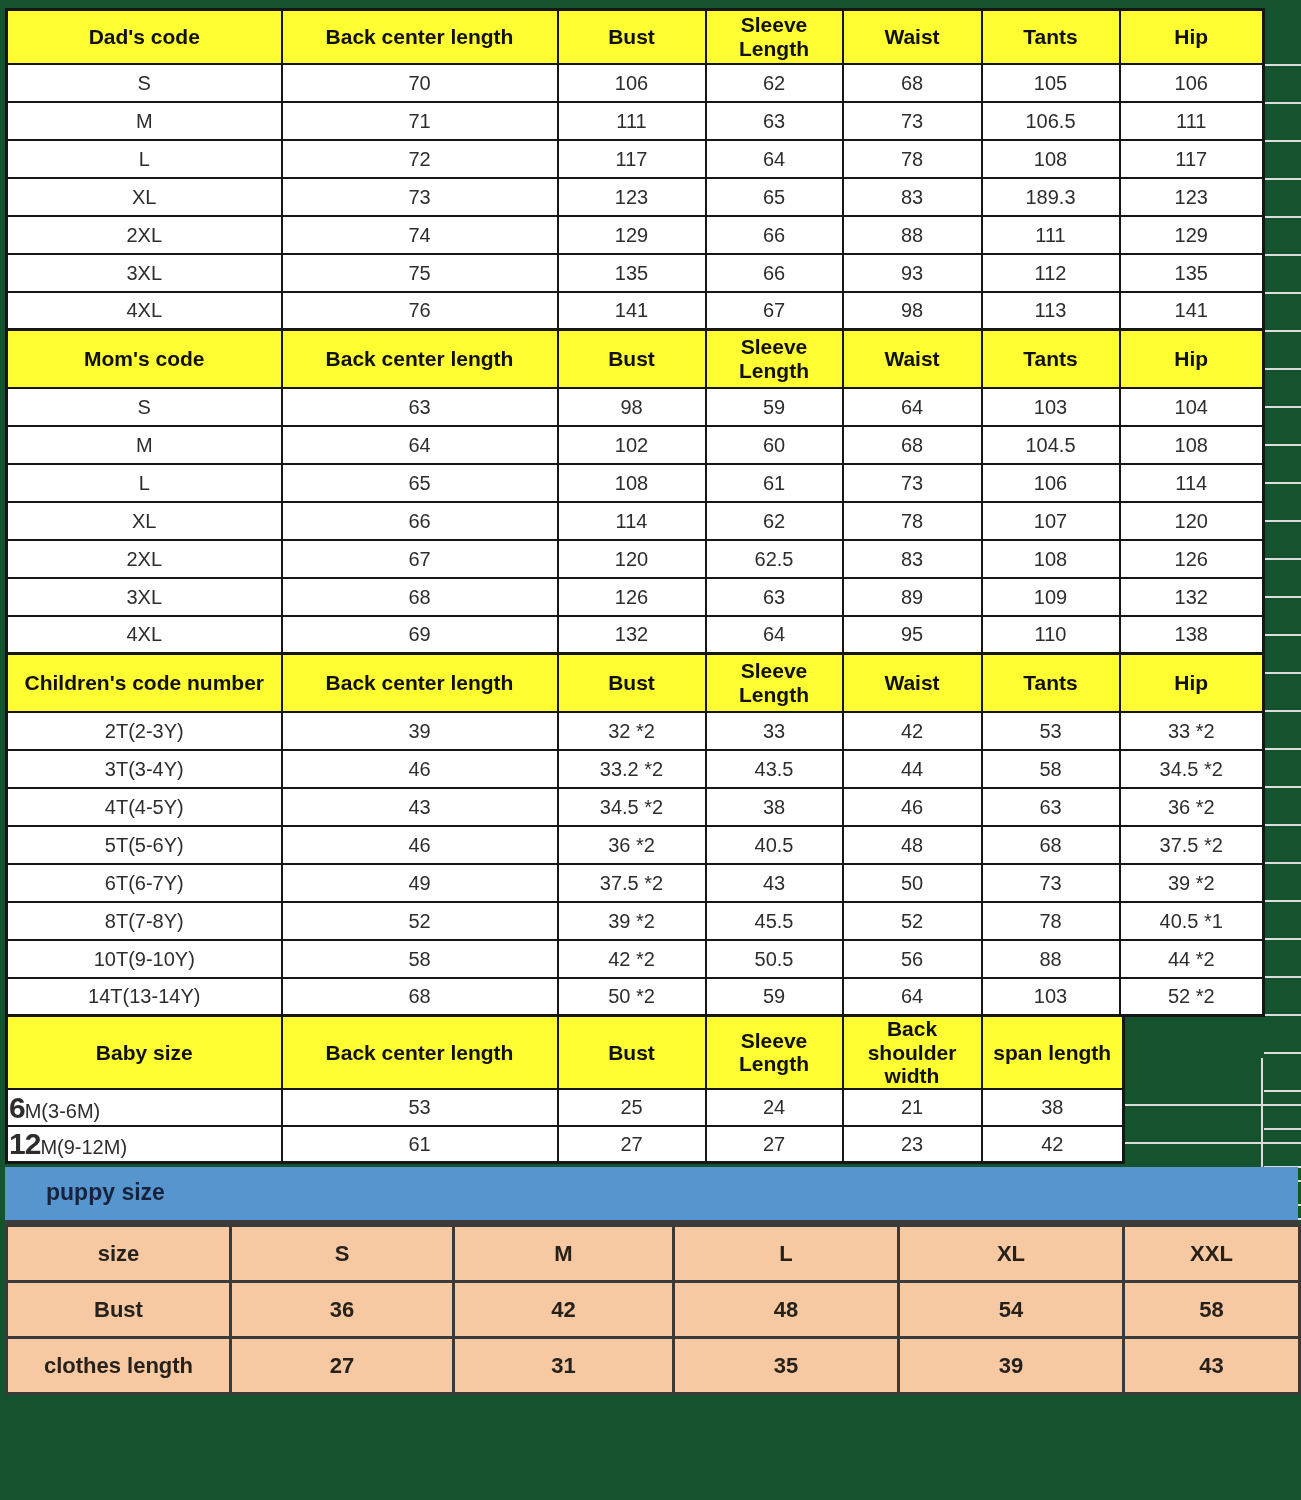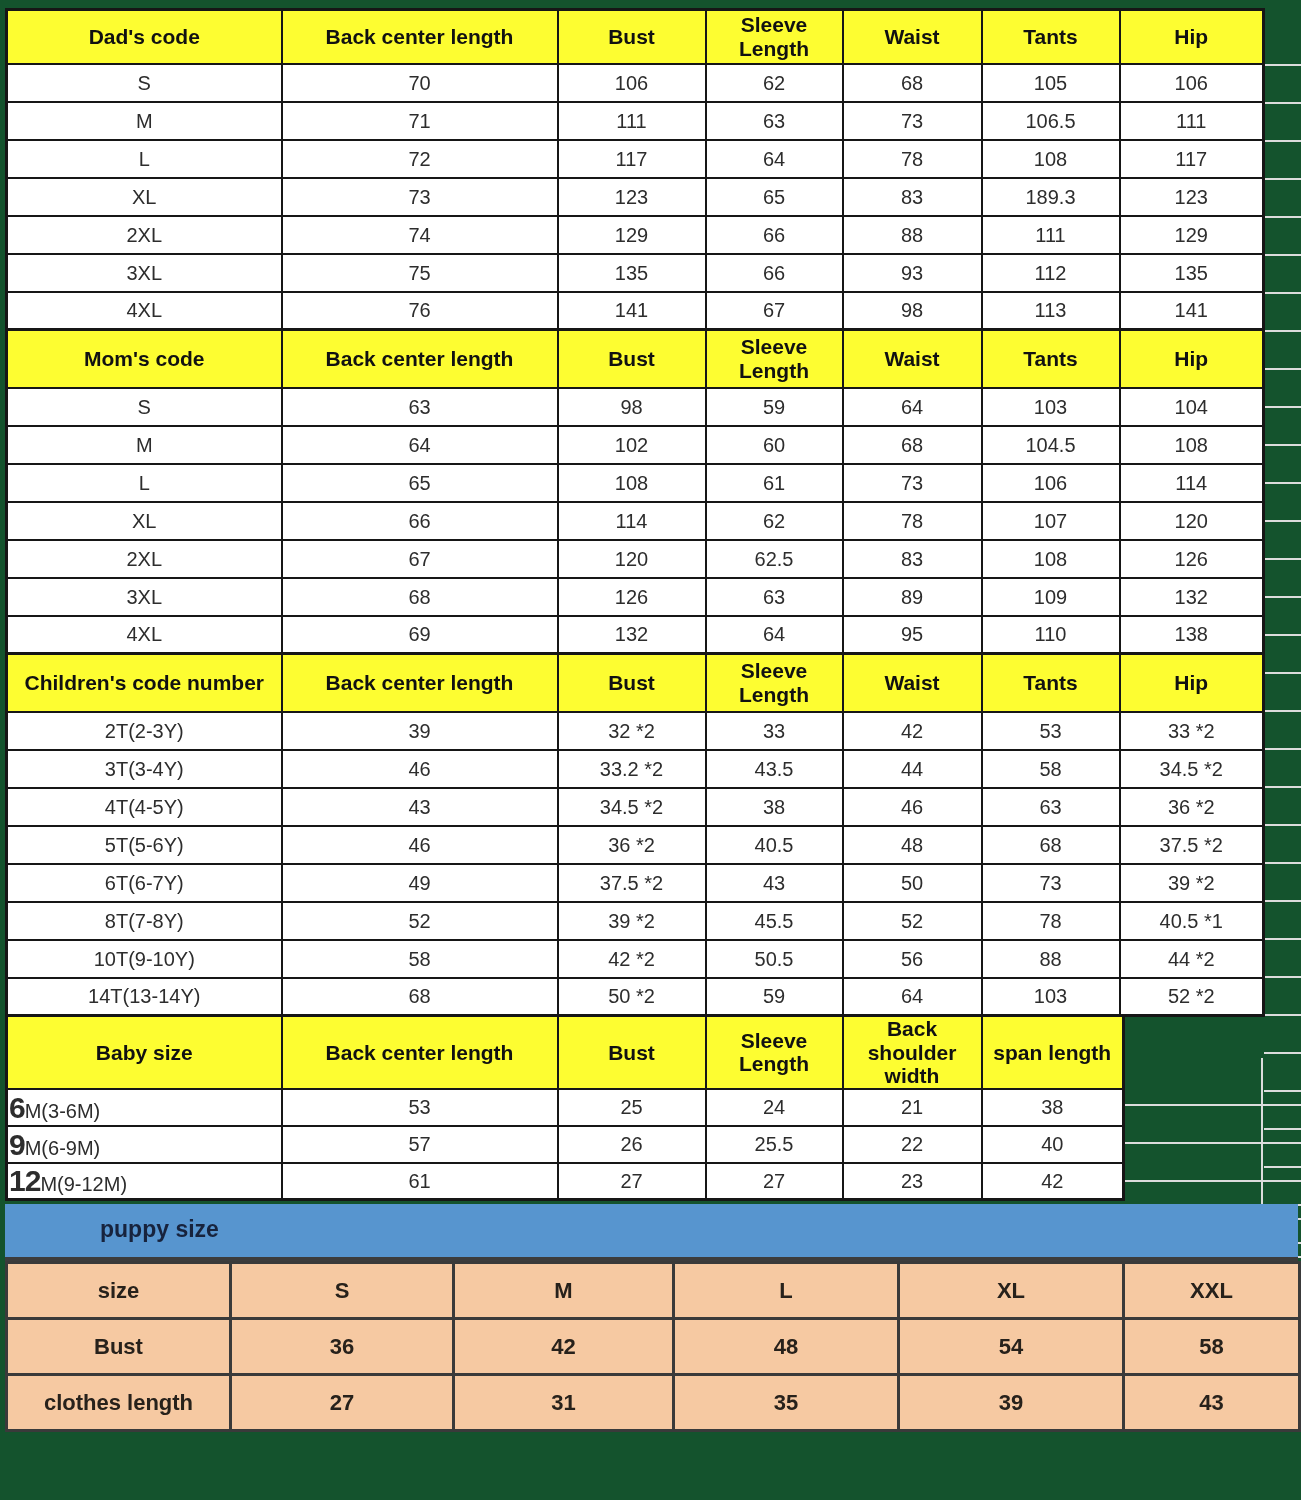--- a/index.html
+++ b/index.html
@@ -58,21 +58,21 @@
 
   #baby-table td.label { text-align: left; padding-left: 1px; white-space: nowrap; }
   #baby-table td.label .big  { font-size: 30px; font-weight: 600; letter-spacing: -1px; }
   #baby-table td.label .rest { font-size: 20px; }
 
   .band {
     width: 1293px; height: 57px; margin-top: 3px;
     background: var(--band-blue);
     border-bottom: 4px solid #3c3c3c;
     display: flex; align-items: center;
-    padding-left: 95px; padding-bottom: 2px;
+    padding-left: 41px; padding-bottom: 2px;
     font-size: 23px; font-weight: 600;
     color: #17233d;
   }
 
   #puppy-table { border: 3px solid var(--puppy-border); margin-top: 0; }
   #puppy-table td {
     border: 3px solid var(--puppy-border);
     background: var(--puppy-peach);
     font-weight: 700; font-size: 22px;
     color: #27211b;
@@ -387,28 +387,20 @@
         <tbody>
           <tr>
             <td class="label c-black"><span class="big">6</span><span class="rest">M(3-6M)</span></td>
             <td class="c-black">53</td>
             <td class="c-black">25</td>
             <td class="c-black">24</td>
             <td class="c-black">21</td>
             <td class="c-black">38</td>
           </tr>
           <tr>
-            <td class="label c-black"><span class="big">9</span><span class="rest">M(6-9M)</span></td>
-            <td class="c-black">57</td>
-            <td class="c-black">26</td>
-            <td class="c-black">25.5</td>
-            <td class="c-black">22</td>
-            <td class="c-black">40</td>
-          </tr>
-          <tr>
             <td class="label c-black"><span class="big">12</span><span class="rest">M(9-12M)</span></td>
             <td class="c-black">61</td>
             <td class="c-black">27</td>
             <td class="c-black">27</td>
             <td class="c-black">23</td>
             <td class="c-black">42</td>
           </tr>
         </tbody>
       </table>
 

